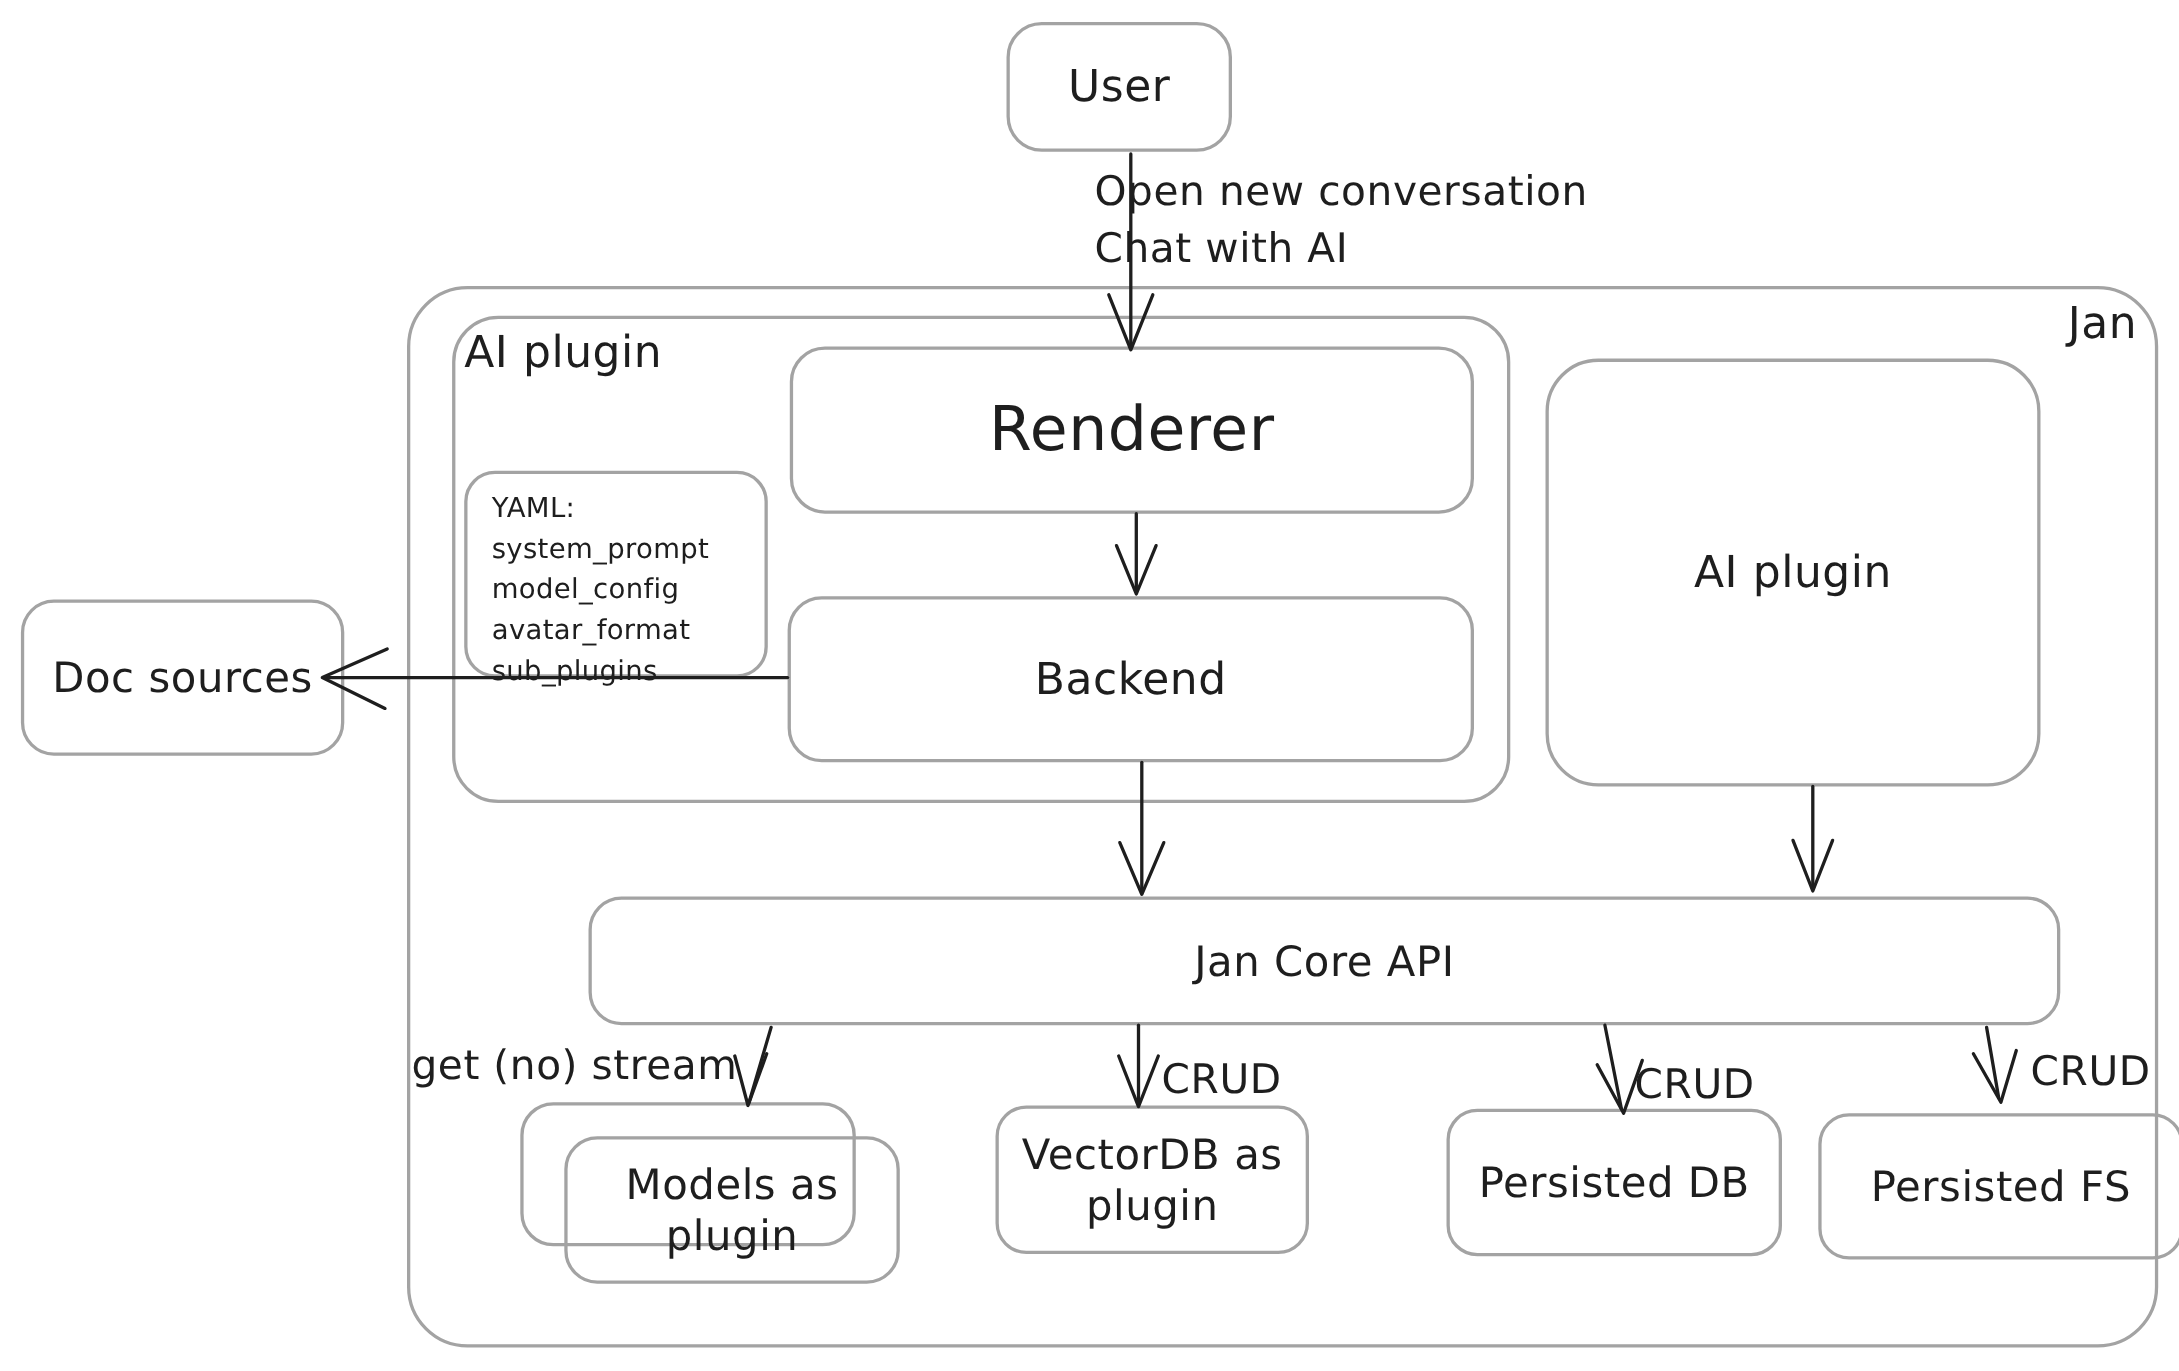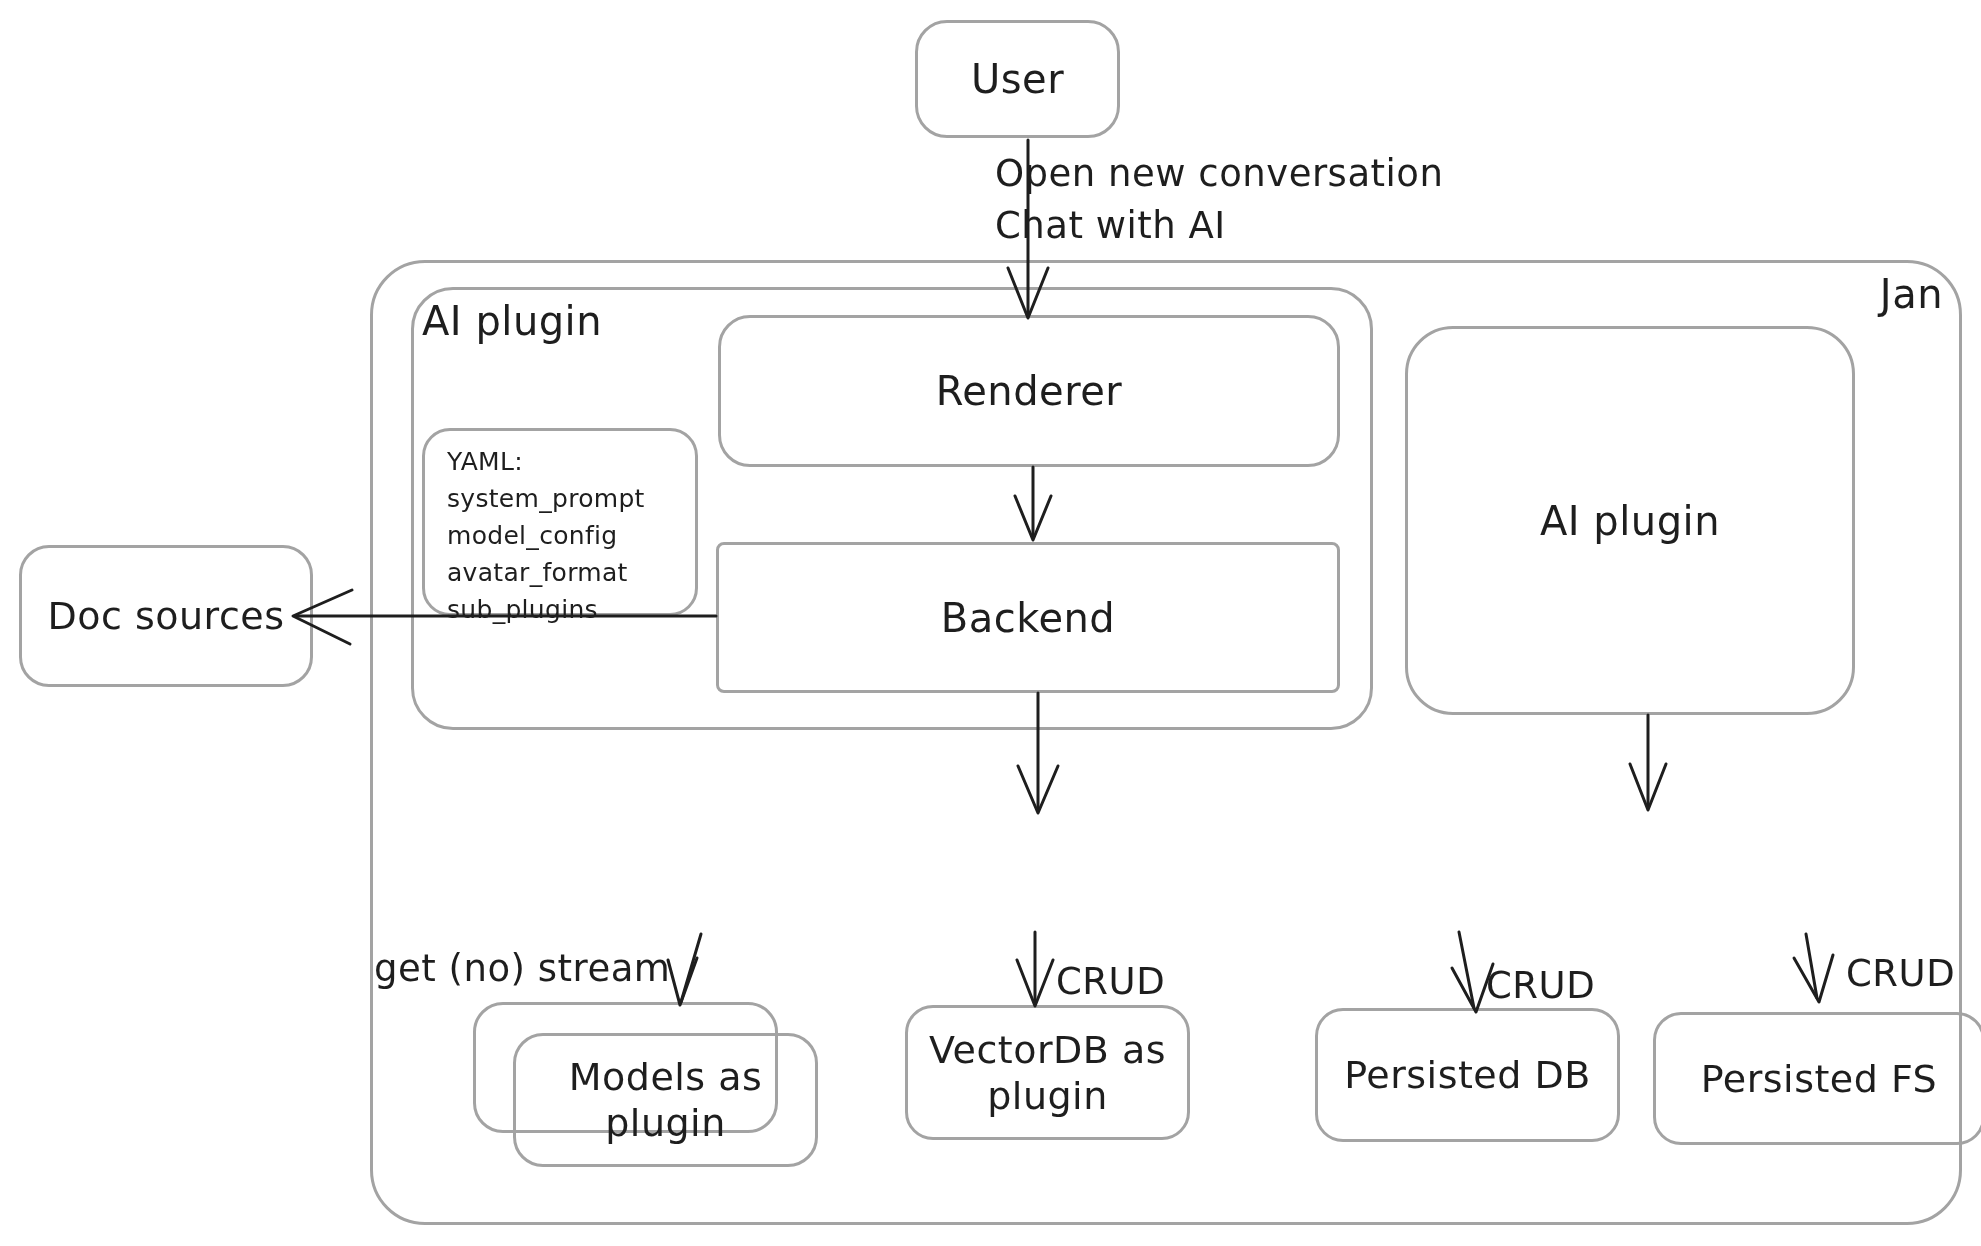--- a/index.html
+++ b/index.html
@@ -78,45 +78,48 @@
 
   <div class="box" style="left:411px; top:287px; width:962px; height:443px; border-radius:42px;">
     <span class="container-label" style="top:8px; left:8px; font-size:40px;">AI plugin</span>
   </div>
 
   <div class="box" style="left:915px; top:20px; width:205px; height:118px; border-radius:32px;">
     <span class="box-label" style="font-size:40px;">User</span>
   </div>
 
   <div class="box" style="left:718px; top:315px; width:622px; height:152px; border-radius:32px;">
-    <span class="box-label" style="font-size:40px;">Renderer</span>
+    <span class="box-label" style="font-size:56px;">Renderer</span>
   </div>
 
   <div class="box" style="left:422px; top:428px; width:276px; height:188px; border-radius:28px; align-items:flex-start; justify-content:flex-start; padding:12px 0 0 22px;">
     <div class="yaml-text">
       <div>YAML:</div>
       <div>system_prompt</div>
       <div>model_config</div>
       <div>avatar_format</div>
       <div>sub_plugins</div>
     </div>
   </div>
 
-  <div class="box" style="left:716px; top:542px; width:624px; height:151px; border-radius:8px;">
+  <div class="box" style="left:716px; top:542px; width:624px; height:151px; border-radius:31px;">
     <span class="box-label" style="font-size:40px;">Backend</span>
   </div>
 
   <div class="box" style="left:1405px; top:326px; width:450px; height:389px; border-radius:48px;">
     <span class="box-label" style="font-size:40px;">AI plugin</span>
   </div>
 
   <div class="box" style="left:19px; top:545px; width:294px; height:142px; border-radius:30px;">
     <span class="box-label" style="font-size:38px;">Doc sources</span>
   </div>
 
+  <div class="box" style="left:535px; top:815px; width:1338px; height:117px; border-radius:30px;">
+    <span class="box-label" style="font-size:38px;">Jan Core API</span>
+  </div>
 
   <div class="box" style="left:473px; top:1002px; width:305px; height:131px; border-radius:30px;"></div>
 
   <div class="box" style="left:513px; top:1033px; width:305px; height:134px; border-radius:30px; flex-direction:column;">
     <span class="box-label">Models as</span>
     <span class="box-label">plugin</span>
   </div>
 
   <div class="box" style="left:905px; top:1005px; width:285px; height:135px; border-radius:28px; flex-direction:column;">
     <span class="box-label">VectorDB as</span>

